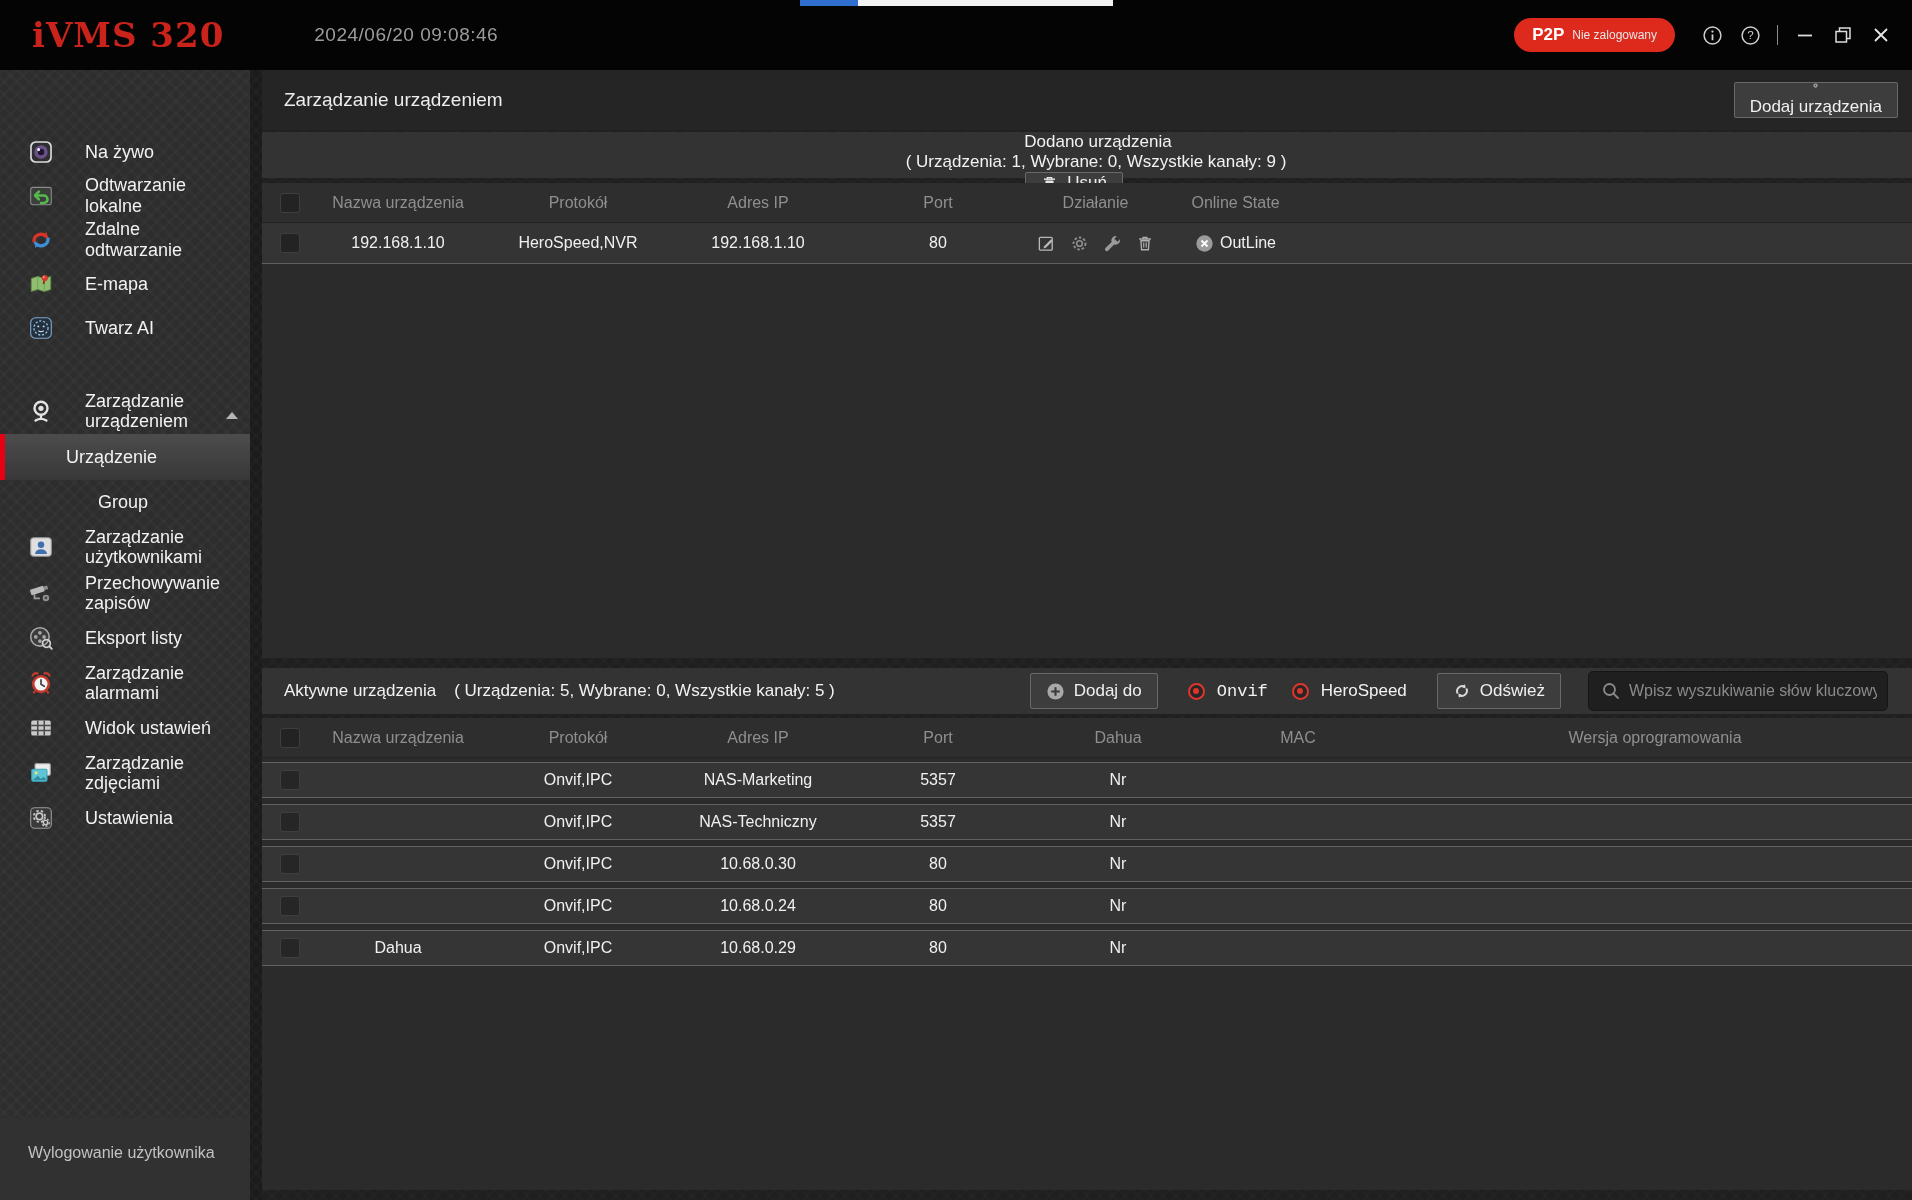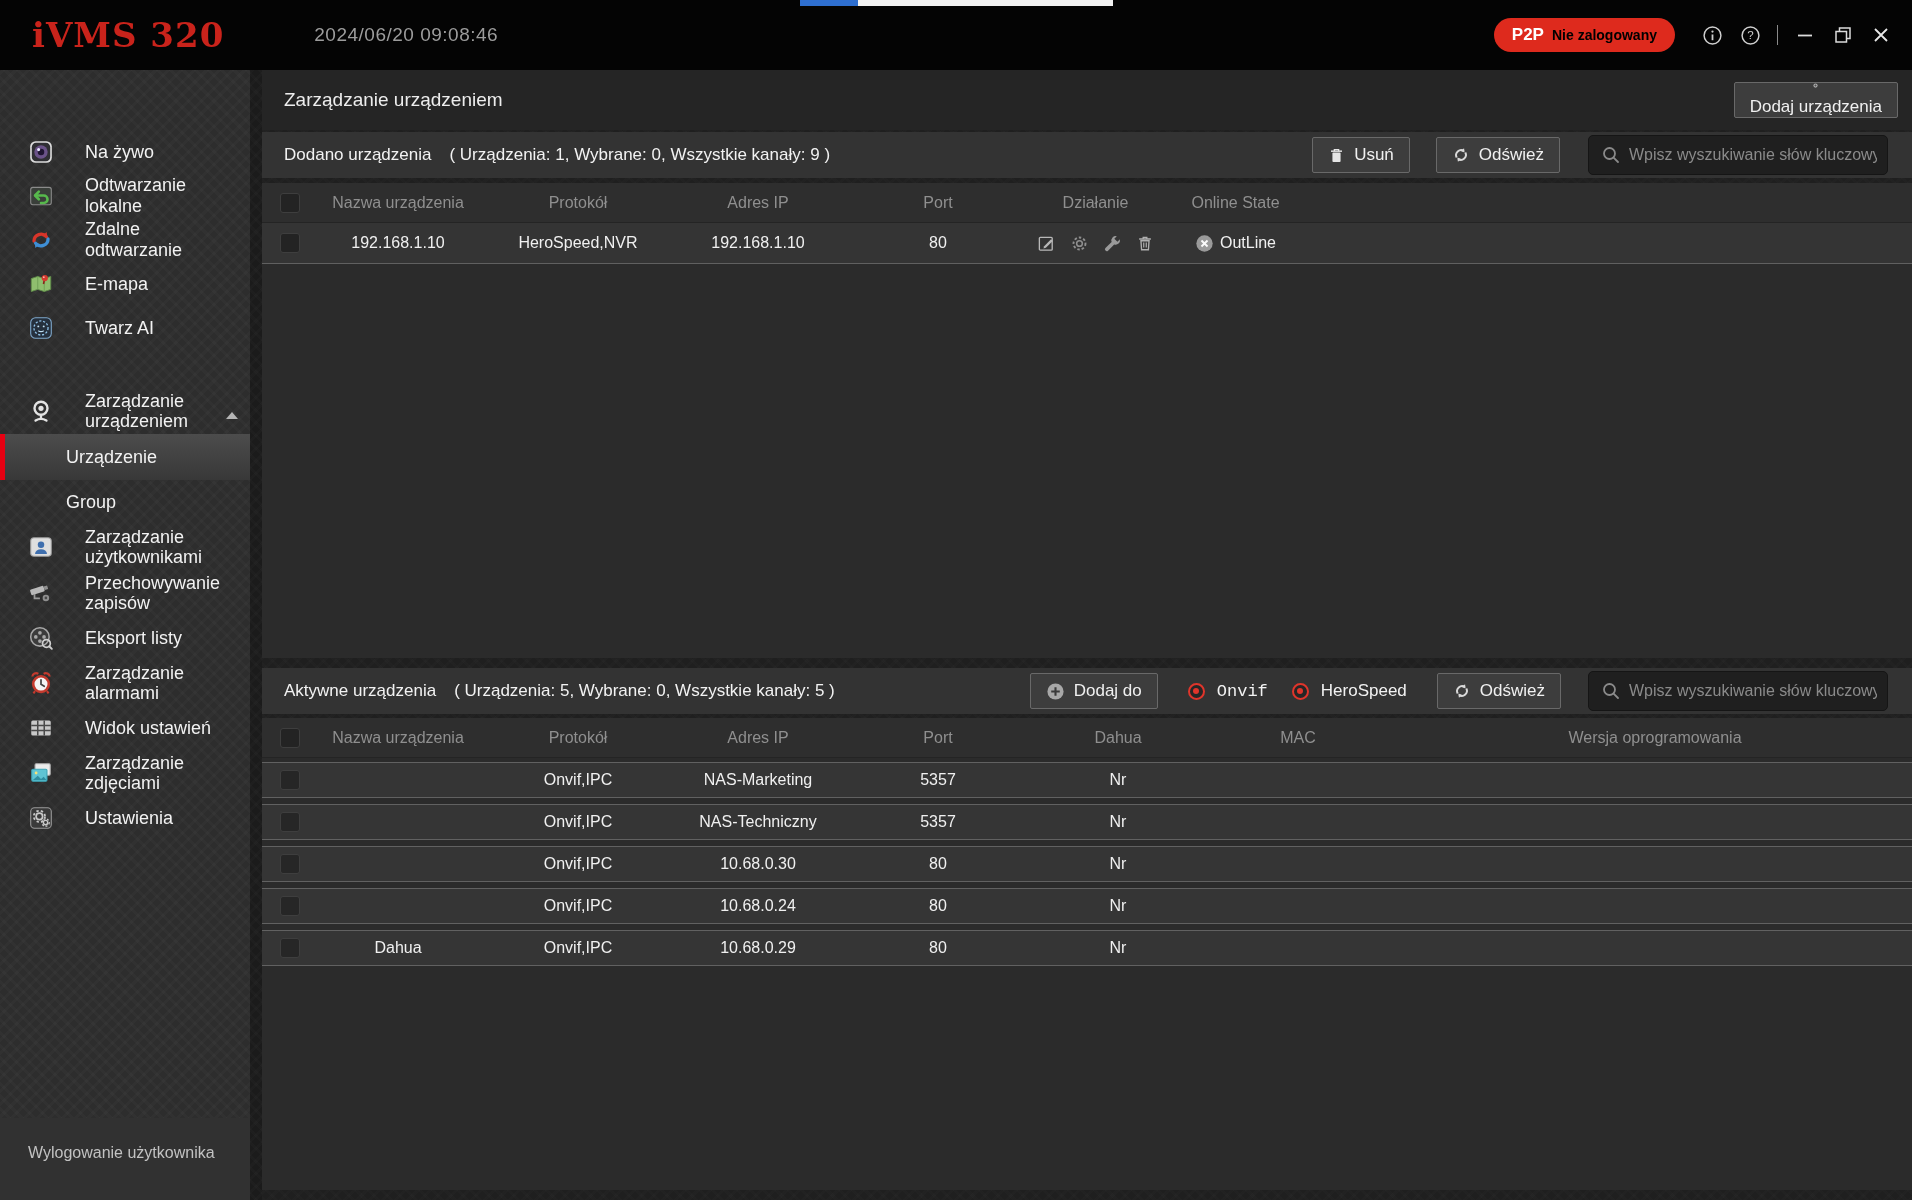--- a/index.html
+++ b/index.html
@@ -17,56 +17,56 @@
 
   
   #topbar { position:absolute; left:0; top:0; width:1912px; height:70px; background:#040404; display:flex; align-items:center; }
   .logo { font-family:"DejaVu Serif", serif; font-weight:700; font-size:34px; color:#c9231b; margin-left:32px; letter-spacing:1px; }
   .clock { font-size:19px; color:#9c9c9c; margin-left:90px; letter-spacing:0.5px; }
   .top-strip-white { position:absolute; left:858px; top:0; width:255px; height:6px; background:#f2f2f2; }
   .top-strip-blue  { position:absolute; left:800px; top:0; width:58px;  height:6px; background:#2e6fd0; }
   .top-right { position:absolute; right:20px; top:0; height:70px; display:flex; align-items:center; gap:16px; }
   .p2p-pill { display:flex; align-items:center; gap:8px; background:#de2a1d; border-radius:17px; height:34px; padding:0 18px; margin-right:10px; cursor:pointer; }
   .p2p-pill .p2p { font-weight:700; font-size:17px; color:#fff; }
-  .p2p-pill .p2p-status { font-size:14px; color:#000000;font-weight:bold; }
+  .p2p-pill .p2p-status { font-size:12px; color:#e5e5e5; }
   .winbtn { width:22px; height:22px; display:flex; align-items:center; justify-content:center; cursor:pointer; }
   .vsep { width:1px; height:20px; background:#8a8a8a; }
 
   
   #sidebar { position:absolute; left:0; top:70px; width:250px; height:1130px; background:#2d2d2d;
     background-image:
       repeating-linear-gradient(45deg, rgba(255,255,255,0.02) 0 3px, rgba(0,0,0,0) 3px 9px),
       repeating-linear-gradient(-45deg, rgba(255,255,255,0.018) 0 3px, rgba(0,0,0,0) 3px 9px); }
   #side-menu { display:flex; flex-direction:column; padding-top:60px; }
   .side-item { display:flex; align-items:center; gap:31px; padding-left:28px; padding-right:8px; height:44px; font-size:18px; color:#f2f2f2; cursor:pointer; }
   .side-item.two { height:46px; }
   .side-item.two .side-label { line-height:20px; }
   .side-item .side-label { line-height:21px; }
   .sicon { width:26px; height:26px; flex:none; }
   .gap-before-group { margin-top:38px; }
   .group-header { height:52px; position:relative; }
   .caret-up { position:absolute; right:12px; top:24px; width:0; height:0; border-left:6px solid transparent; border-right:6px solid transparent; border-bottom:7px solid #b5b5b5; }
-  .sub-item { padding-left:66px; height:44px; display:flex; align-items:center; font-size:18px; color:#f2f2f2; cursor:pointer; }
+  .sub-item { padding-left:98px; height:44px; display:flex; align-items:center; font-size:18px; color:#f2f2f2; cursor:pointer; }
   .sub-item.active { height:46px; background:linear-gradient(#4c4c4c,#383838); border-left:5px solid #e60012; padding-left:61px; }
   .sidebar-footer { position:absolute; left:0; bottom:0; width:250px; height:82px; background:#313131; }
   .sidebar-footer span { display:block; padding:26px 0 0 28px; font-size:16px; color:#c2c2c2; cursor:pointer; }
 
   
   #content { position:absolute; left:262px; top:70px; width:1650px; height:1130px; background:#1f1f1f;
     background-image:
       repeating-linear-gradient(45deg, rgba(255,255,255,0.012) 0 3px, rgba(0,0,0,0) 3px 9px),
       repeating-linear-gradient(-45deg, rgba(255,255,255,0.012) 0 3px, rgba(0,0,0,0) 3px 9px); }
 
   .title-row { position:absolute; left:0; top:0; width:1650px; height:60px; background:#252525; display:flex; align-items:center; }
   .page-title { font-size:19px; color:#ededed; margin-left:22px; }
   .btn { display:inline-flex; align-items:center; gap:9px; height:36px; padding:0 15px; background:#3d3d3d; border:1px solid #696969; border-radius:2px; color:#f0f0f0; font-size:17px; cursor:pointer; white-space:nowrap; }
   .title-row .btn { position:absolute; right:14px; top:12px;flex-direction:column; }
 
   .toolbar { position:absolute; left:0; width:1650px; height:46px; background:#333333; display:flex; align-items:center; }
-  #toolbar-added { top:62px; }
+  #toolbar-added { top:62px;flex-direction:column; }
   #toolbar-active { top:598px; }
   .tb-title { font-size:17px; color:#f2f2f2; margin-left:22px; white-space:nowrap; }
   .tb-summary { font-size:17px; color:#f2f2f2; margin-left:18px; white-space:nowrap; }
   .spacer { margin-left:auto; }
   .toolbar .btn { height:36px; }
   .search-box { position:relative; width:300px; height:40px; background:#1f1f1f; border:1px solid #151515; border-radius:5px; margin-right:24px; display:flex; align-items:center; }
   .search-box svg { margin-left:12px; flex:none; }
   .search-box input { flex:1; height:100%; background:transparent; border:none; outline:none; color:#d8d8d8; font-size:16px; font-family:"Liberation Sans", sans-serif; padding:0 10px 0 8px; }
   .search-box input::placeholder { color:#8a8a8a; }
 

